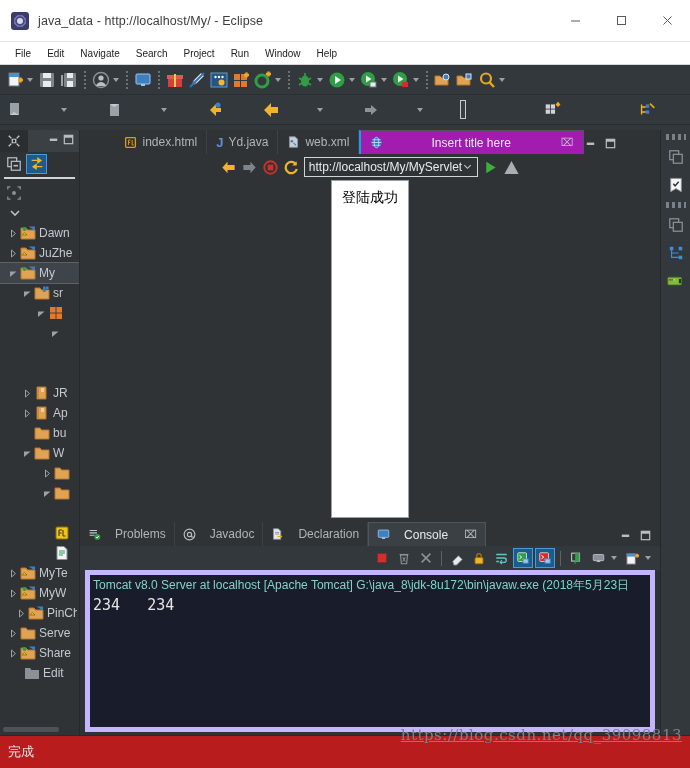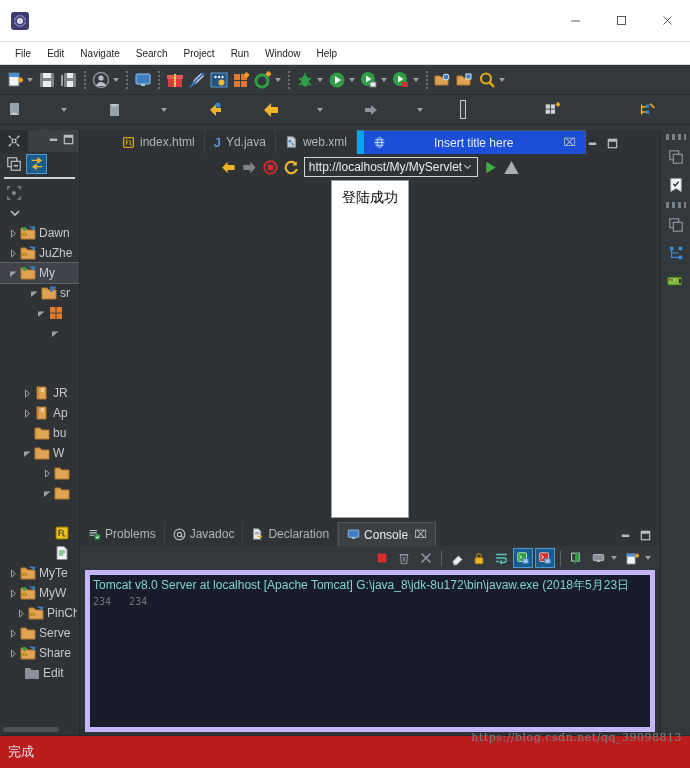--- a/index.html
+++ b/index.html
@@ -129,22 +129,22 @@
   .tabrow {
     height: 24px; display: flex; align-items: flex-end; background: #2f3336;
     position: relative;
   }
   .etab {
     height: 24px; display: flex; align-items: center; gap: 5px;
     padding: 0 9px; font-size: 12px; color: #aeb4ba; background: #2f3336;
     border-right: 1px solid #3c4247;
   }
   .etab.active {
-    background: #1d4ed8; color: #e6eaee;
-    border-top: 1px solid #4f555a; border-left: 7px solid #0ea5e9;
+    background: #a21caf; color: #e6eaee;
+    border-top: 1px solid #4f555a; border-left: 2px solid #0ea5e9;
     border-right: 1px solid #4f555a;
     gap: 48px;
   }
   .tab-x { font-size: 11px; color: #b9bfc4; margin-left: 2px; }
   .tabrow-ctrl { margin-left: auto; display: flex; gap: 7px; align-items: center; padding-right: 8px; }
   .urlrow {
     height: 26px; background: #2f3336; display: flex; align-items: center;
     gap: 3px; padding: 0 5px;
   }
   .nav-btn { width: 18px; height: 18px; display: flex; align-items: center; justify-content: center; }
@@ -160,21 +160,21 @@
     flex: 1; background: #ffffff; margin: 0 5px 4px 5px;
     border: 1px solid #9aa0a6; padding: 8px 10px;
     font-size: 14px; color: #000;
     font-family: "DejaVu Sans", sans-serif;
   }
 
   
   .console { flex: 1; display: flex; flex-direction: column; min-height: 0; }
   .ctabrow { height: 24px; display: flex; align-items: flex-end; background: #2f3336; }
   .ctab {
-    height: 24px; display: flex; align-items: center; gap: 4px;
+    height: 24px; display: flex; align-items: center; gap: 14px;
     padding: 0 8px; font-size: 12px; color: #aeb4ba;
     border-right: 1px solid #3c4247;
   }
   .ctab.active {
     background: #3b4045; color: #e6eaee;
     border-top: 1px solid #4f555a; border-left: 1px solid #4f555a;
     border-right: 1px solid #4f555a;
   }
   .ctoolrow {
     height: 24px; background: #33383c; display: flex; align-items: center;
@@ -185,22 +185,22 @@
   .ct-sep { width: 1px; height: 15px; background: #5c6368; margin: 0 3px; }
   .console-out {
     flex: 1; background: #191c2b; margin: 0 5px 3px 5px;
     border: 5px solid #c4b5fd; overflow: hidden; padding: 1px 0 0 0;
   }
   .con-head {
     font-size: 12px; color: #7fd4c8; white-space: nowrap; overflow: hidden;
     padding: 1px 3px 0 3px; font-family: "Liberation Sans", sans-serif;
   }
   .con-line {
-    font-family: "DejaVu Sans Mono", monospace; font-size: 10px;
-    color: #737373; white-space: pre; padding: 2px 14px 0 3px;
+    font-family: "DejaVu Sans Mono", monospace; font-size: 15px;
+    color: #e5e5e5; white-space: pre; padding: 2px 14px 0 3px;
   }
 
   
   .fastbar {
     width: 30px; background: #33383c; display: flex; flex-direction: column;
     align-items: center; gap: 6px; padding-top: 4px; flex: none;
     border-left: 1px solid #262a2d;
   }
   .fb-dots {
     width: 20px; height: 6px;
@@ -210,31 +210,32 @@
 
   
   .statusbar {
     position: absolute; left: 0; right: 0; bottom: 0; height: 33px;
     background: #b91c1c; border-top: 1px solid #262a2d;
     display: flex; align-items: center; padding-left: 8px;
   }
   .status-text { font-size: 13px; color: #e2e6ea; font-family: "DejaVu Sans", sans-serif; }
   .watermark {
     position: absolute; right: 8px; bottom: 24px;
-    font-family: "DejaVu Serif", serif; font-size: 11px;
-    color: #7b8288; letter-spacing: .5px; white-space: nowrap;
+    font-family: "DejaVu Serif", serif; font-size: 15px;
+    color: #7b8288; letter-spacing: .5px; white-space: nowrap; text-decoration: underline;
   }
 </style>
 </head>
 <body>
 
 <div class="app">
 
   <div class="titlebar">
     <div class="title-icon"></div>
+    <div class="title-text">java_data - http://localhost/My/ - Eclipse</div>
     <div class="win-btns">
       <div class="win-btn">
         <svg width="13" height="13" viewBox="0 0 13 13">
             <line x1="2" y1="7" x2="11" y2="7" stroke="#5a5a5a" stroke-width="1"></line>
           </svg>
       </div>
       <div class="win-btn">
         <svg width="13" height="13" viewBox="0 0 13 13">
             <rect x="2.5" y="2.5" width="8" height="8" fill="none" stroke="#5a5a5a" stroke-width="1"></rect>
           </svg>
@@ -562,21 +563,21 @@
               </svg>
           </span>
           <svg class="tree-ico" viewBox="0 0 16 16">
             <path d="M1 14V3h5l1.5 2H15v9z" fill="#e0a253" stroke="#b5772b"></path>
             <path d="M8.5 1.5H15v4.5l-3.2-2.4z" fill="#3d7fc1"></path>
             <circle cx="4.5" cy="4" r="2" fill="#2f9e44"></circle>
           </svg>
           <span class="tree-lbl">My</span>
         </div>
 
-        <div class="tree-row" style="padding-left:27px">
+        <div class="tree-row" style="padding-left:20px">
           <span class="tw">
             <svg width="9" height="9" viewBox="0 0 9 9">
                 <path d="M1 2.5h6.5L1 8z" fill="#9aa1a7"></path>
               </svg>
           </span>
           <svg class="tree-ico" viewBox="0 0 16 16">
             <path d="M1 14V3h5l1.5 2H15v9z" fill="#e0a253" stroke="#b5772b"></path>
             <rect x="9" y="1.5" width="2.6" height="2.6" fill="#3d7fc1"></rect>
             <rect x="12" y="1.5" width="2.6" height="2.6" fill="#3d7fc1"></rect>
             <rect x="9" y="4.4" width="2.6" height="2.6" fill="#3d7fc1"></rect>

